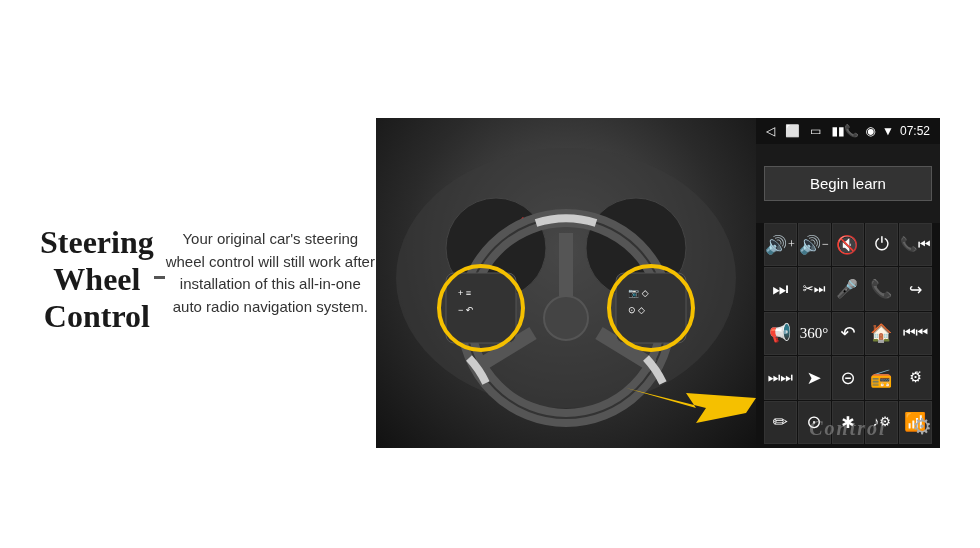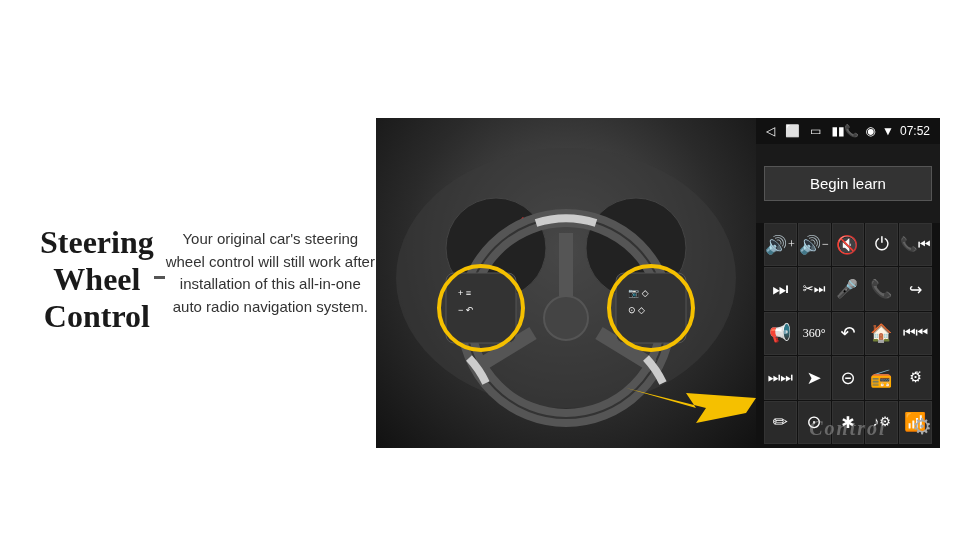--- a/index.html
+++ b/index.html
@@ -253,21 +253,21 @@
           <div class="icon-cell">⏻</div>
           <div class="icon-cell" style="font-size:14px">📞⏮</div>
 
           <div class="icon-cell">⏭</div>
           <div class="icon-cell" style="font-size:13px">✂⏭</div>
           <div class="icon-cell">🎤</div>
           <div class="icon-cell">📞</div>
           <div class="icon-cell" style="font-size:16px">↪</div>
 
           <div class="icon-cell">📢</div>
-          <div class="icon-cell" style="font-size:12px">360°</div>
+          <div class="icon-cell" style="font-size:15px">360°</div>
           <div class="icon-cell">↶</div>
           <div class="icon-cell">🏠</div>
           <div class="icon-cell" style="font-size:14px">⏮⏮</div>
 
           <div class="icon-cell" style="font-size:14px">⏭⏭</div>
           <div class="icon-cell">➤</div>
           <div class="icon-cell">⊝</div>
           <div class="icon-cell">📻</div>
           <div class="icon-cell" style="font-size:14px">⚙̈</div>
 

